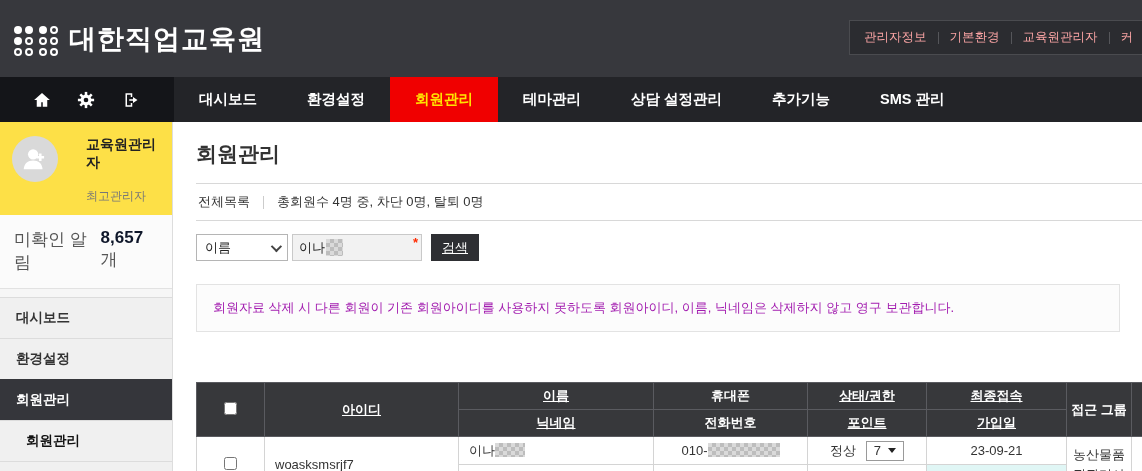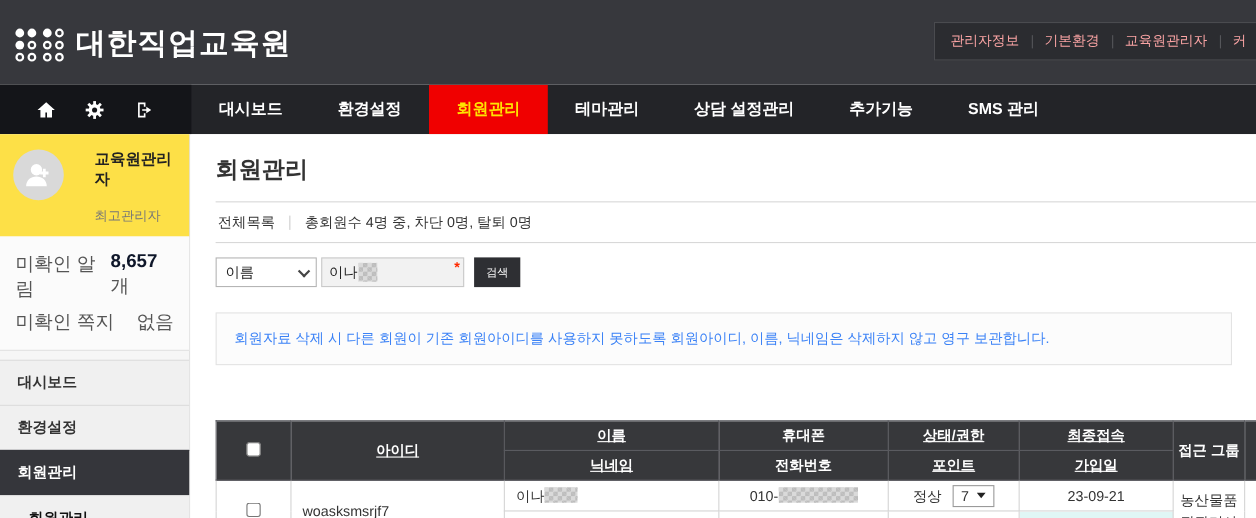--- a/index.html
+++ b/index.html
@@ -71,24 +71,24 @@
   .input-box { width:130px; height:27px; background:#f2f2f2; border:1px solid #c9c9c9;
     margin-left:4px; position:relative; display:flex; align-items:center; padding:0 6px;
     font-size:13px; color:#222; cursor:text; }
   .req { position:absolute; right:3px; top:0; color:#ff2a00; font-weight:bold; font-size:13px; }
   .redact { display:inline-block; height:14px; vertical-align:-2px;
     background-image:linear-gradient(45deg,#bdbdbd 25%,transparent 25%,transparent 75%,#bdbdbd 75%),
       linear-gradient(45deg,#bdbdbd 25%,#dadada 25%,#dadada 75%,#bdbdbd 75%);
     background-size:8px 8px; background-position:0 0,4px 4px; }
   .redact.small { width:17px; height:17px; margin-left:1px; }
   .search-btn { margin-left:9px; height:27px; background:#2e2f33; color:#fff; border:none;
-    font-size:10px; padding:0 11px; cursor:pointer; font-family:inherit; }
+    font-size:13px; padding:0 11px; cursor:pointer; font-family:inherit;text-decoration:underline; }
 
   .notice { margin-top:23px; margin-right:22px; border:1px solid #e3e3e3; background:#fcfcfc;
-    padding:14px 16px; font-size:13px; color:#3b82f6; }
+    padding:14px 16px; font-size:13px; color:#a21caf; }
 
   
   table { border-collapse:collapse; margin-top:50px; table-layout:fixed; width:959px; }
   th { background:#37383b; color:#fff; font-size:13px; font-weight:bold;
     border:1px solid #5a5b60; height:27px; text-align:center; }
   th.sortable span { text-decoration:underline; cursor:pointer; }
   td { border:1px solid #d4d4d4; font-size:13px; color:#333; height:28px;
     text-align:center; background:#fff; padding:0 4px; overflow:hidden; }
   td.left { text-align:left; padding-left:10px; }
   td.join { background:#e0f6f5; }
@@ -188,24 +188,20 @@
         <div>
           <div class="pname">교육원관리자</div>
           <div class="prole">최고관리자</div>
         </div>
       </div>
       <div class="alerts">
         <div class="alert-row">
           <span>미확인 알림</span>
           <span><span class="alert-count">8,657</span><span class="alert-suffix">개</span></span>
         </div>
-        <div class="alert-row">
-          <span>미확인 쪽지</span>
-          <span>없음</span>
-        </div>
       </div>
       <ul class="side-menu">
         <li>대시보드</li>
         <li>환경설정</li>
         <li class="active">회원관리</li>
         <li class="sub subactive">회원관리</li>
         <li class="sub">회원메일발송</li>
 
       </ul>
     </aside>

